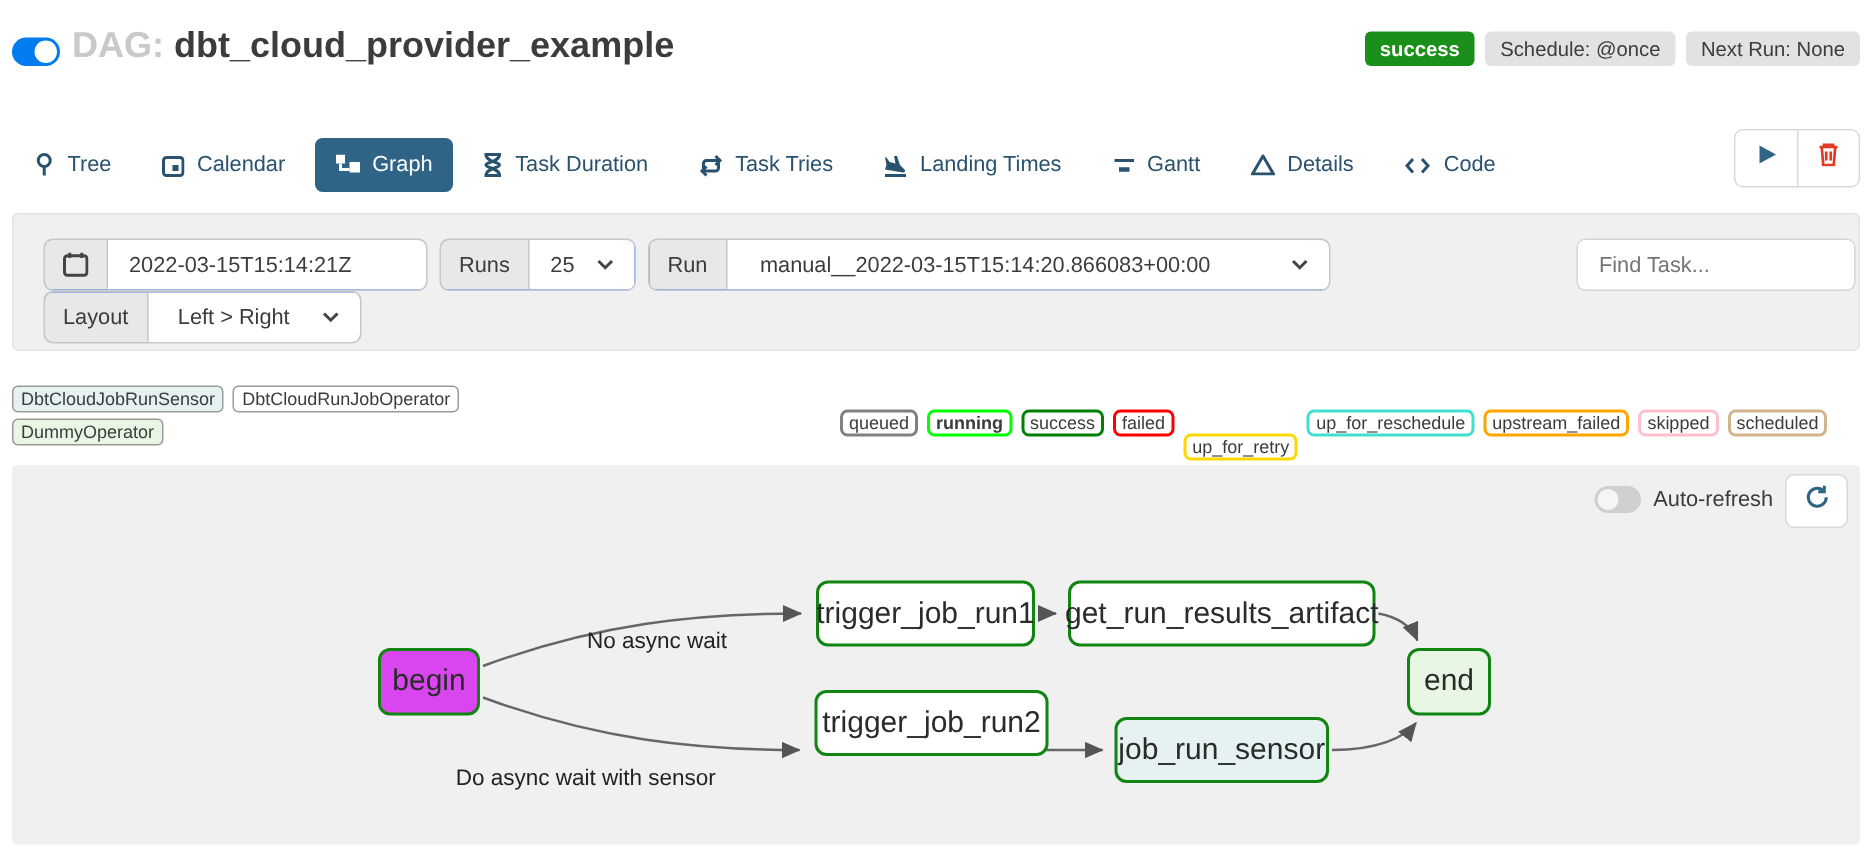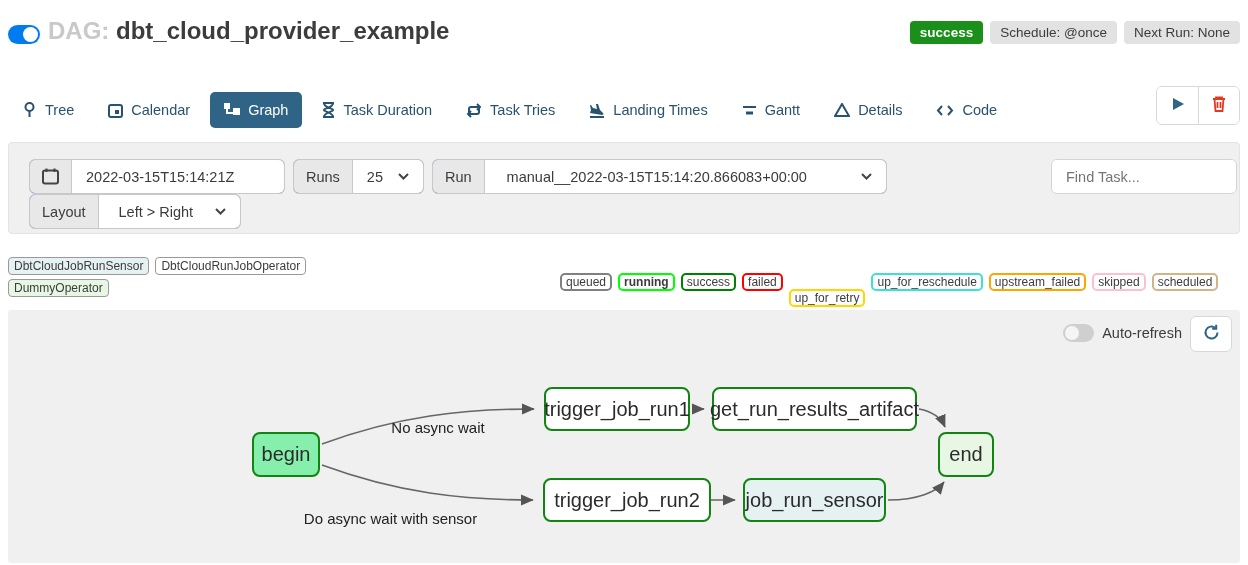--- a/index.html
+++ b/index.html
@@ -77,21 +77,21 @@
     background:#fff; border:1px solid #d8d8d8; border-radius:6px; display:flex;
     align-items:center; justify-content:center; cursor:pointer; color:#2f6486; }
   .edges { position:absolute; left:0; top:0; width:1232px; height:253px; }
   .node { position:absolute; border:2.5px solid #128412; border-radius:8px;
     display:flex; align-items:center; justify-content:center; font-size:20px;
     color:#2b2b2b; background:#fff; cursor:pointer; }
   .n-begin { left:244px; top:122px; width:68px; height:45px; }
   .n-run1  { left:536px; top:77px;  width:146px; height:44px; }
   .n-get   { left:704px; top:77px;  width:205px; height:44px; }
   .n-end   { left:930px; top:122px; width:56px; height:45px; }
-  .n-run2  { left:535px; top:168px; width:168px; height:44px; }
+  .n-run2  { left:535px; top:150px; width:156px; height:44px; }
   .n-sensor{ left:735px; top:168px; width:143px; height:44px; }
   .elabel { position:absolute; font-size:15px; color:#222; text-align:center; }
   .el-1 { left:340px; top:109px; width:180px; }
   .el-2 { left:245px; top:200px; width:275px; }
 </style>
 </head>
 <body>
 
 <div class="header">
   <div class="toggle">
@@ -308,21 +308,21 @@
     <g fill="none" stroke="#666" stroke-width="1.6">
       <path d="M 314 134 C 390 106, 455 99, 526 99" marker-end="url(#arrow)"></path>
       <path d="M 314 155 C 390 183, 455 190, 525 190" marker-end="url(#arrow)"></path>
       <path d="M 684 99 L 696 99" marker-end="url(#arrow)"></path>
       <path d="M 911 99 C 927 102, 934 110, 937 117" marker-end="url(#arrow)"></path>
       <path d="M 685 190 L 727 190" marker-end="url(#arrow)"></path>
       <path d="M 880 190 C 910 190, 928 182, 936 172" marker-end="url(#arrow)"></path>
     </g>
   </svg>
 
-  <div class="node n-begin" style="background-color: #86efac;">begin</div>
+  <div class="node n-begin" style="background-color: #d946ef;">begin</div>
   <div class="node n-run1" style="background-color: rgb(255, 255, 255);">trigger_job_run1</div>
   <div class="node n-get" style="background-color: rgb(255, 255, 255);">get_run_results_artifact</div>
   <div class="node n-end" style="background-color: rgb(232, 247, 228);">end</div>
   <div class="node n-run2" style="background-color: rgb(255, 255, 255);">trigger_job_run2</div>
   <div class="node n-sensor" style="background-color: rgb(230, 241, 242);">job_run_sensor</div>
 
   <div class="elabel el-1">No async wait</div>
   <div class="elabel el-2">Do async wait with sensor</div>
 </div>
 

